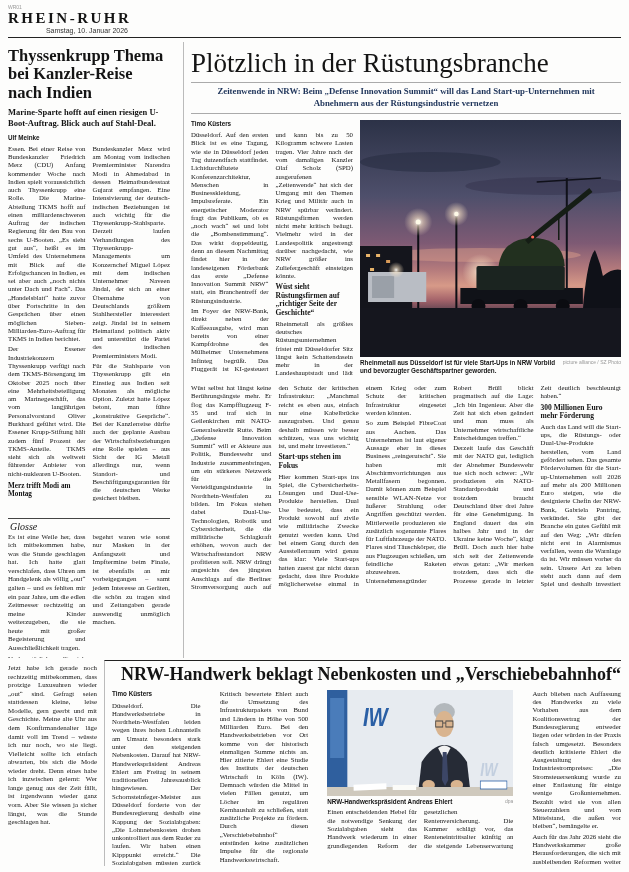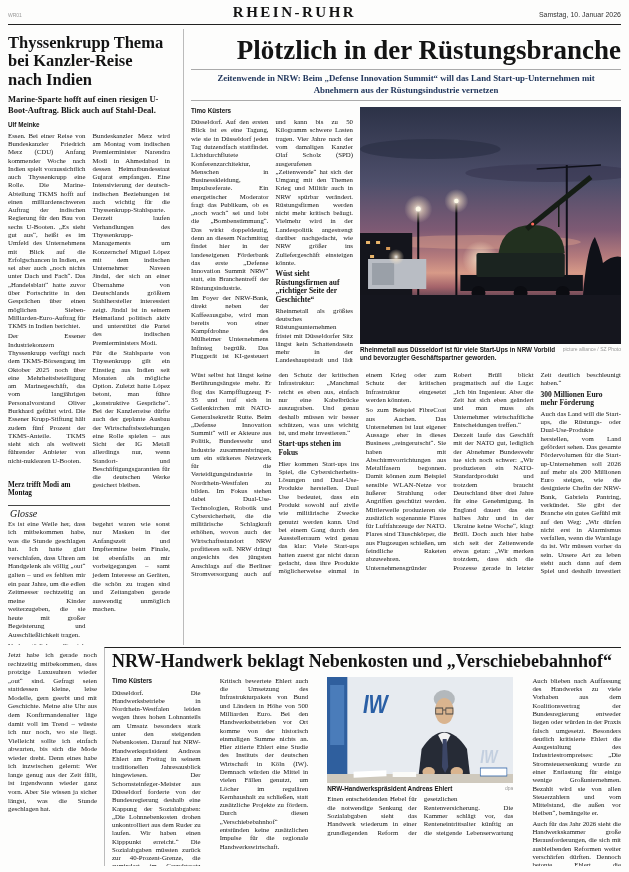--- a/index.html
+++ b/index.html
@@ -3,68 +3,68 @@
 <meta charset="utf-8">
 <style>
   html,body{margin:0;padding:0;}
   body{
     width:629px;height:872px;overflow:hidden;background:#fdfdfc;color:#141414;
     font-family:"Liberation Serif", serif;
   }
   .page{box-sizing:border-box;width:629px;height:872px;padding:4px 8px 6px 8px;display:flex;flex-direction:column;}
 
   
-  .masthead{display:flex;align-items:baseline;border-bottom:1.5px solid #222;padding-bottom:3px;}
+  .masthead{display:flex;align-items:baseline;border-bottom:1.5px solid #222;padding-bottom:3px;flex-direction:column;}
   .edition{width:80px;font-family:"Liberation Sans",sans-serif;font-size:5px;color:#999;}
   .section-title{flex:1;text-align:center;font-size:15px;font-weight:bold;letter-spacing:2.5px;}
   .m-date{width:120px;text-align:right;font-family:"Liberation Sans",sans-serif;font-size:7px;color:#333;}
 
   
   .band1{display:flex;height:616px;margin-top:4px;}
   .band2{display:flex;flex:1;margin-top:2px;min-height:0;}
 
   
   .left-col{width:176px;box-sizing:border-box;padding-right:13px;border-right:1px solid #bbb;overflow:hidden;}
   .lc-title{font-size:16.5px;font-weight:bold;line-height:1.12;margin:5px 0 5px 0;}
   .lc-deck{font-size:8.5px;font-weight:bold;line-height:1.25;margin:0 0 5px 0;}
   .byline{font-family:"Liberation Sans",sans-serif;font-size:6.3px;font-weight:bold;margin:0 0 4px 0;}
   .lc-body{column-count:2;column-gap:7px;column-fill:auto;height:368px;overflow:hidden;
            font-size:6.8px;line-height:1.22;text-align:justify;}
   .lc-body p,.g-cols p,.mt-cols p,.mb-cols p,.hw-col p,.hw-under p,.rail p{margin:0 0 2px 0;}
-  .mid-subhead{font-weight:bold;font-size:7.2px;line-height:1.15;margin:16px 0 2px 0;text-align:left;}
+  .mid-subhead{font-weight:bold;font-size:7.2px;line-height:1.15;margin:4px 0 2px 0;text-align:left;}
 
   .glosse{margin-top:5px;border-top:1px solid #444;padding-top:2px;}
   .g-label{font-style:italic;font-size:10px;margin:0 0 1px 2px;}
   .g-cols{column-count:2;column-gap:7px;column-fill:auto;height:196px;overflow:hidden;
           font-size:6.9px;line-height:1.24;text-align:justify;}
   .g-title{font-size:14px;font-weight:bold;font-style:italic;line-height:1.08;text-align:center;margin:2px 0 5px 0;}
 
   
   .main-col{flex:1;min-width:0;margin-left:7px;display:flex;flex-direction:column;}
-  .main-headline{text-align:right;font-size:27px;font-weight:bold;line-height:1.05;margin:7px 0 5px 0;}
+  .main-headline{text-align:left;font-size:27px;font-weight:normal;line-height:1.05;margin:7px 0 5px 0;}
   .deck-box{border-top:1px solid #aaa;border-bottom:1px solid #aaa;padding:3px 26px;}
   .main-deck{text-align:center;font-size:8.8px;font-weight:bold;line-height:1.35;color:#1d3359;margin:0;}
   .main-top{display:flex;margin-top:6px;}
   .main-top-text{width:162px;margin-right:7px;}
   .mt-cols{column-count:2;column-gap:7px;column-fill:auto;height:247px;overflow:hidden;
            font-size:6.8px;line-height:1.22;text-align:justify;}
   .photo-block{flex:1;min-width:0;}
   .photo-main{width:100%;height:237px;display:block;background:#222;}
   .photo-caption{font-family:"Liberation Sans",sans-serif;font-size:6.3px;font-weight:bold;line-height:1.25;margin-top:2px;}
   .credit{float:right;font-weight:normal;color:#999;font-size:5px;margin-left:5px;}
   .mb-cols{column-count:5;column-gap:7px;column-fill:auto;height:208px;overflow:hidden;
            font-size:6.8px;line-height:1.22;text-align:justify;margin-top:6px;}
   .col-subhead{font-weight:bold;font-size:7.5px;line-height:1.15;margin:3px 0 2px 0;text-align:left;}
 
   
   .rail{width:96px;box-sizing:border-box;padding:4px 7px 0 0;font-size:6.9px;line-height:1.24;
         text-align:justify;overflow:hidden;}
   .handwerk{flex:1;min-width:0;border-top:1.5px solid #222;border-left:1px solid #bbb;
             box-sizing:border-box;padding:3px 0 0 7px;display:flex;flex-direction:column;}
-  .hw-title{text-align:left;font-size:18px;font-weight:bold;line-height:1.05;margin:1px 0 6px 0;}
+  .hw-title{text-align:right;font-size:18px;font-weight:bold;line-height:1.05;margin:1px 0 6px 0;}
   .hw-cols{display:flex;gap:19px;flex:1;min-height:0;overflow:hidden;}
   .hw-col{flex:1;min-width:0;font-size:6.8px;line-height:1.22;text-align:justify;overflow:hidden;}
   .hw-photo-col{flex:2.1;min-width:0;overflow:hidden;}
   .photo-ehlert{width:100%;height:106px;display:block;background:#dde3ea;}
   .hw-caption{font-family:"Liberation Sans",sans-serif;font-size:6.3px;font-weight:bold;line-height:1.2;margin-top:2px;}
   .hw-under{column-count:2;column-gap:7px;column-fill:auto;height:46px;overflow:hidden;
             font-size:6.8px;line-height:1.22;text-align:justify;margin-top:3px;}
 </style>
 </head>
 <body>

